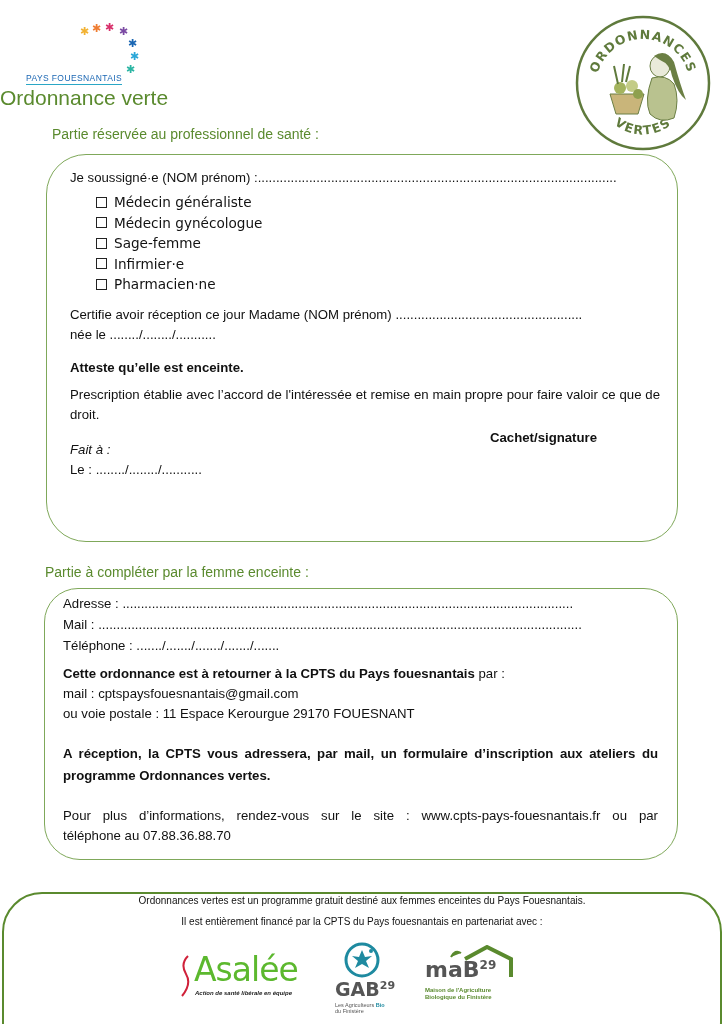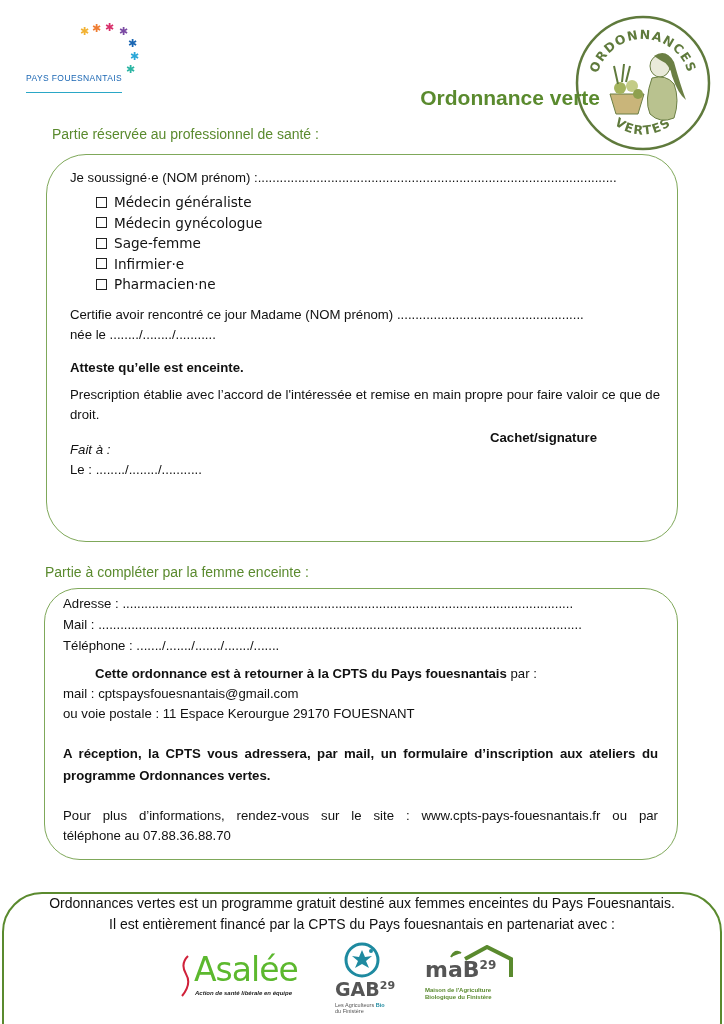--- a/index.html
+++ b/index.html
@@ -10,48 +10,48 @@
   }
   .abs { position: absolute; }
 
   
   .cpts-logo { left: 22px; top: 22px; width: 130px; height: 70px; }
   .cpts-word { position: absolute; left: 2px; top: 12px; font-family: "DejaVu Sans", sans-serif; font-size: 32px; letter-spacing: 1px; font-weight: 300; }
   .cpts-word .c { color: #1a66b3; }
   .cpts-word .p { color: #1f8fc7; }
   .cpts-word .t { color: #26a8c2; }
   .cpts-word .s { color: #2bb5a3; }
-  .cpts-sub { position: absolute; left: 4px; top: 51px; font-size: 8.5px; color: #1a66b3; letter-spacing: 0.4px; border-bottom: 1px solid #2aa7c6; padding-bottom: 9px; white-space: nowrap; }
+  .cpts-sub { position: absolute; left: 4px; top: 51px; font-size: 8.5px; color: #1a66b3; letter-spacing: 0.4px; border-bottom: 1px solid #2aa7c6; padding-bottom: 1px; white-space: nowrap; }
   .star { position: absolute; font-size: 11px; line-height: 1; }
 
   
   .ov-badge { left: 574px; top: 14px; width: 138px; height: 138px; }
 
-  .title { left: 0; width: 600px; top: 86px; text-align: right; font-size: 21px; font-weight: bold; color: #5a8a2e; }
+  .title { left: 0; width: 600px; top: 86px; text-align: left; font-size: 21px; font-weight: normal; color: #5a8a2e; }
   .section-label { font-size: 14px; color: #5a8a2e; }
 
   .box {
     position: absolute; border: 1.3px solid #7fa85a;
     border-radius: 36px; box-sizing: border-box;
   }
   .box1 { left: 46px; top: 154px; width: 632px; height: 388px; border-top-left-radius: 40px; border-bottom-left-radius: 40px; }
   .box2 { left: 44px; top: 588px; width: 634px; height: 272px; border-top-left-radius: 34px; border-top-right-radius: 34px; }
   .box3 { left: 2px; top: 892px; width: 720px; height: 170px; border: 2px solid #5a8a2e; border-radius: 40px; }
 
   .txt { position: absolute; font-size: 13.2px; line-height: 20px; white-space: nowrap; color: #111; }
   .bold { font-weight: bold; }
   .dots { letter-spacing: 0; }
 
   .checklist { position: absolute; left: 96px; top: 192px; }
   .check-item { display: flex; align-items: center; height: 20.5px; font-family: "DejaVu Sans", sans-serif; font-size: 13.6px; color: #111; }
   .checkbox { width: 11px; height: 11px; border: 1px solid #222; margin-right: 7px; box-sizing: border-box; display: inline-block; }
 
   .justify { white-space: normal; text-align: justify; text-align-last: left; }
 
-  .footer-line { position: absolute; left: 0; width: 724px; text-align: center; font-size: 14px; color: #111; }
+  .footer-line { position: absolute; left: 0; width: 724px; text-align: center; font-size: 10px; color: #111; }
 
   .partner { position: absolute; }
 </style>
 </head>
 <body>
 
 <div class="abs cpts-logo">
   <span class="star" style="left:58px;top:4px;color:#f2b233;">✱</span>
   <span class="star" style="left:70px;top:1px;color:#ef7d32;">✱</span>
   <span class="star" style="left:83px;top:0px;color:#d8306b;">✱</span>
@@ -115,21 +115,21 @@
       <span class="checkbox"></span>
       <span>Infirmier·e</span>
     </div>
   <div class="check-item">
       <span class="checkbox"></span>
       <span>Pharmacien·ne</span>
     </div>
 </div>
 
 <div class="txt" style="left:70px;top:305px;">
-  <span>Certifie avoir rencontré ce jour Madame (NOM prénom)</span> <span class="dots">...................................................</span>
+  <span>Certifie avoir réception ce jour Madame (NOM prénom)</span> <span class="dots">...................................................</span>
 </div>
 <div class="txt" style="left:70px;top:325px;">née le ......../......../...........</div>
 
 <div class="txt bold" style="left:70px;top:358px;">Atteste qu’elle est enceinte.</div>
 
 <div class="txt justify" style="left:70px;top:385px;width:590px;">Prescription établie avec l’accord de l'intéressée et remise en main propre pour faire valoir ce que de droit.</div>
 
 <div class="txt bold" style="left:490px;top:428px;">Cachet/signature</div>
 <div class="abs" style="left:480px;top:450px;width:180px;height:80px;"></div>
 
@@ -143,21 +143,21 @@
 <div class="txt" style="left:63px;top:594px;">
   <span>Adresse :</span> <span class="dots">...........................................................................................................................</span>
 </div>
 <div class="txt" style="left:63px;top:615px;">
   <span>Mail :</span> <span class="dots">....................................................................................................................................</span>
 </div>
 <div class="txt" style="left:63px;top:636px;">
   <span>Téléphone :</span> <span class="dots">......./......./......./......./.......</span>
 </div>
 
-<div class="txt" style="left:63px;top:664px;margin-left:32px;">
+<div class="txt" style="left:63px;top:664px;">
   <span class="bold">Cette ordonnance est à retourner à la CPTS du Pays fouesnantais</span><span> par :</span>
 </div>
 <div class="txt" style="left:63px;top:684px;">mail : cptspaysfouesnantais@gmail.com</div>
 <div class="txt" style="left:63px;top:704px;">ou voie postale : 11 Espace Kerourgue 29170 FOUESNANT</div>
 
 <div class="txt bold justify" style="left:63px;top:743px;width:595px;line-height:22px;">A réception, la CPTS vous adressera, par mail, un formulaire d’inscription aux ateliers du programme Ordonnances vertes.</div>
 
 <div class="txt" style="left:63px;top:806px;width:595px;text-align:justify;text-align-last:justify;">Pour plus d’informations, rendez-vous sur le site  : www.cpts-pays-fouesnantais.fr ou par</div>
 <div class="txt" style="left:63px;top:826px;">téléphone au 07.88.36.88.70</div>
 

